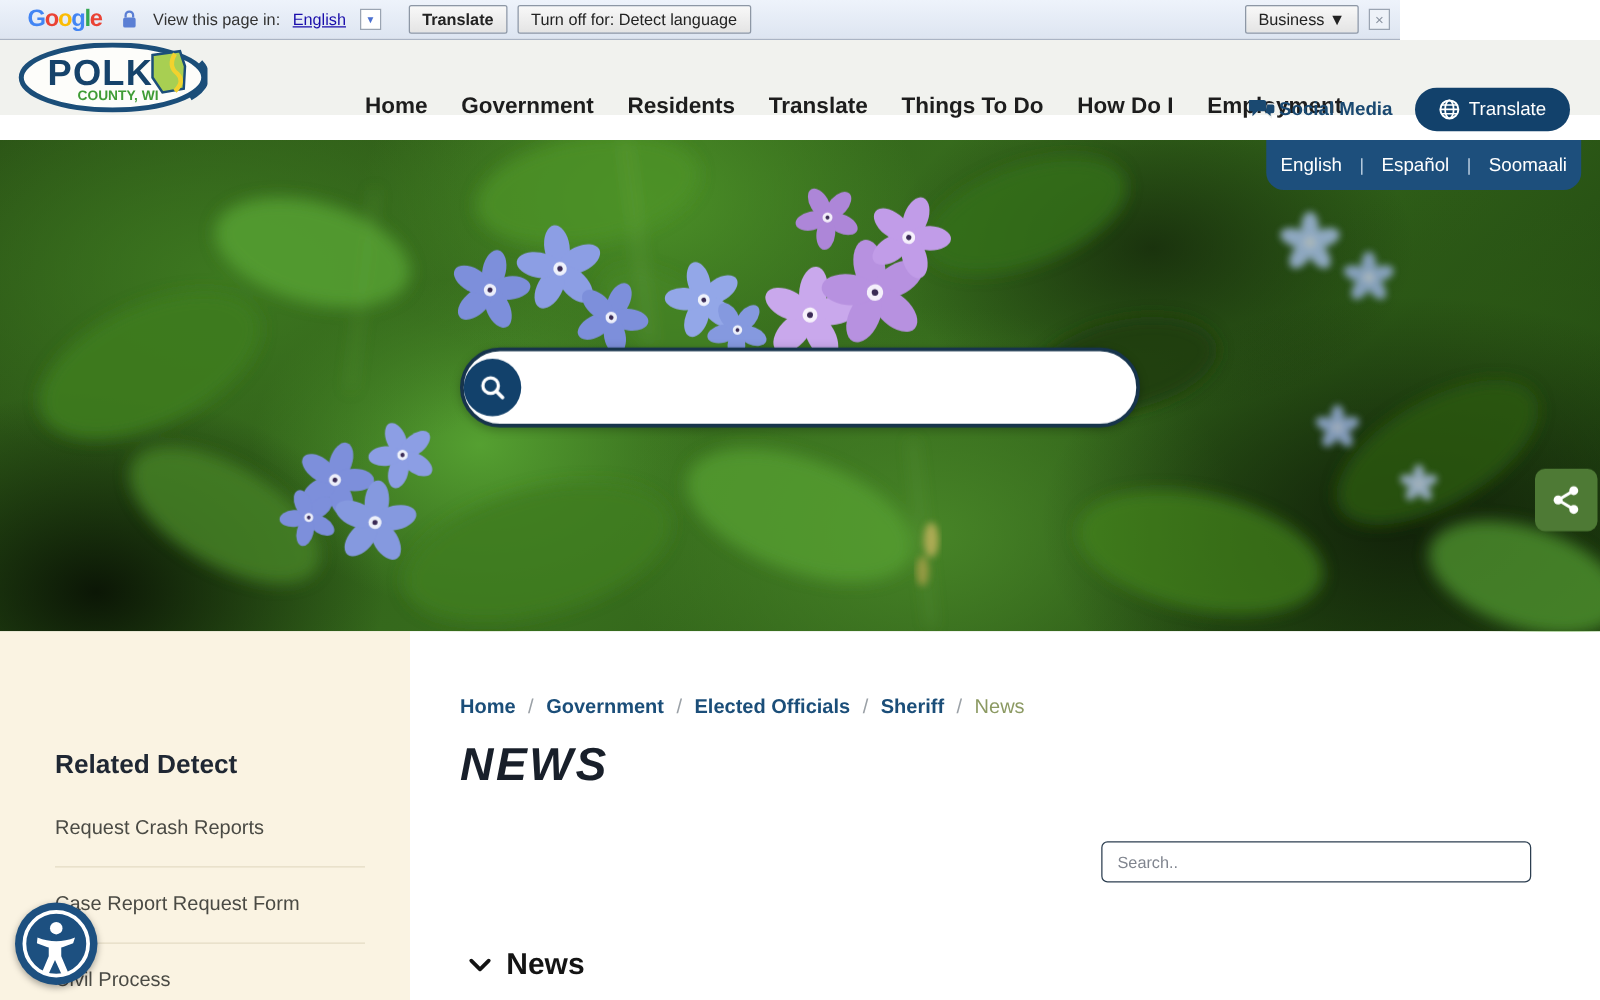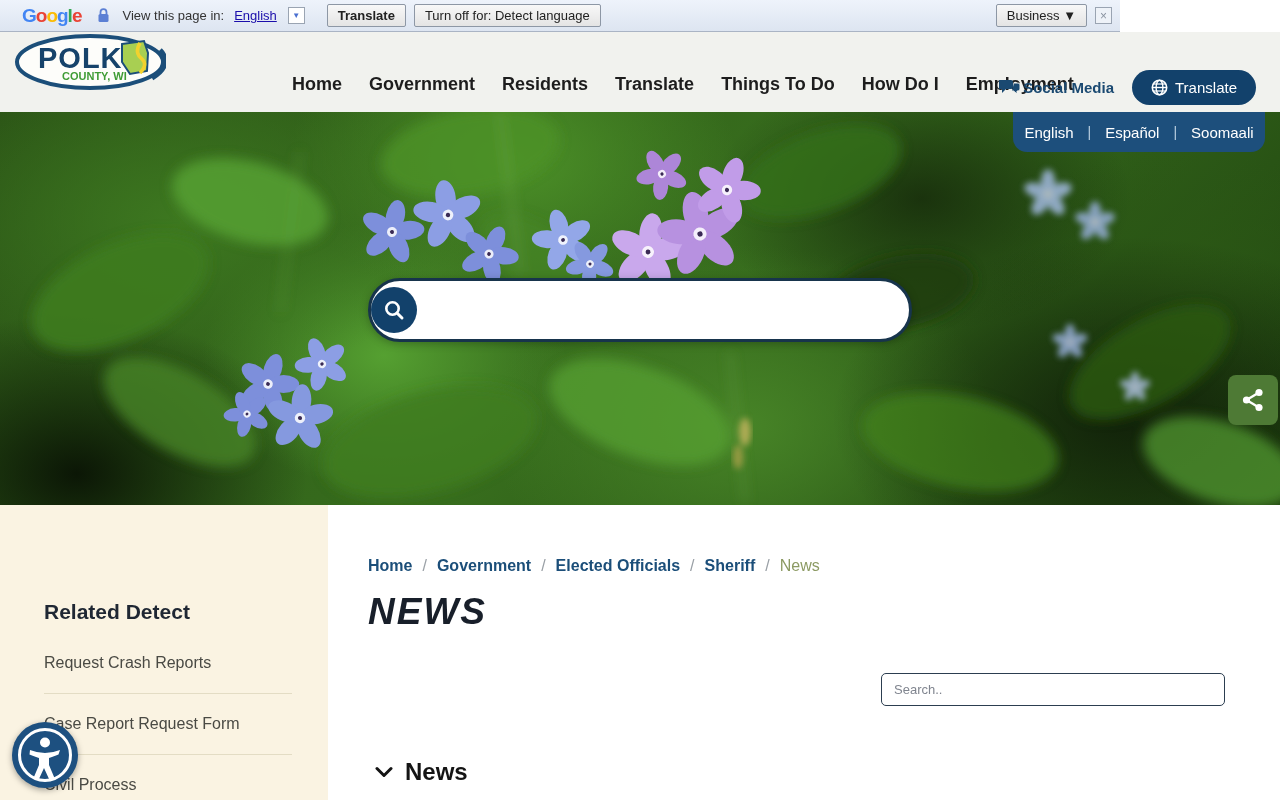--- a/index.html
+++ b/index.html
@@ -22,21 +22,21 @@
   .gbtn { background:linear-gradient(#f8f8f8,#e4e4e4); border:1px solid #8d97a5;
     border-radius:2px; padding:3px 10px; font-size:13px; color:#222; cursor:pointer;
     font-family:"Liberation Sans", sans-serif; }
   .gbtn.bold { font-weight:bold; margin-left:14px; }
   .gspacer { flex:1; }
   .gclose { width:17px; height:17px; border:1px solid #9aa4b2; background:#eef2f8;
     color:#8a93a0; display:flex; align-items:center; justify-content:center;
     font-size:12px; margin-right:4px; cursor:pointer; }
 
   
-  .nav { position:absolute; top:32px; left:0; width:1280px; height:80px;
+  .nav { position:absolute; top:32px; left:0; width:1280px; height:60px;
     background:#f1f2ee; display:flex; align-items:flex-start; z-index:30; }
   .logo { position:absolute; left:14px; top:2px; cursor:pointer; }
   .navlinks { position:absolute; left:292px; top:42px; display:flex; gap:27px; align-items:center; }
   .navlink { font-size:18px; font-weight:bold; color:#1d1d1d; cursor:pointer; white-space:nowrap; }
   .navright { position:absolute; right:24px; top:38px; display:flex; align-items:center; gap:18px; }
   .socialmedia { display:flex; align-items:center; gap:2px; color:#1a4971;
     font-weight:bold; font-size:15px; cursor:pointer; }
   .translatepill { display:flex; align-items:center; gap:7px; background:#12416b;
     color:#fff; font-size:15px; padding:9px 19px; border-radius:22px; cursor:pointer; }
 

